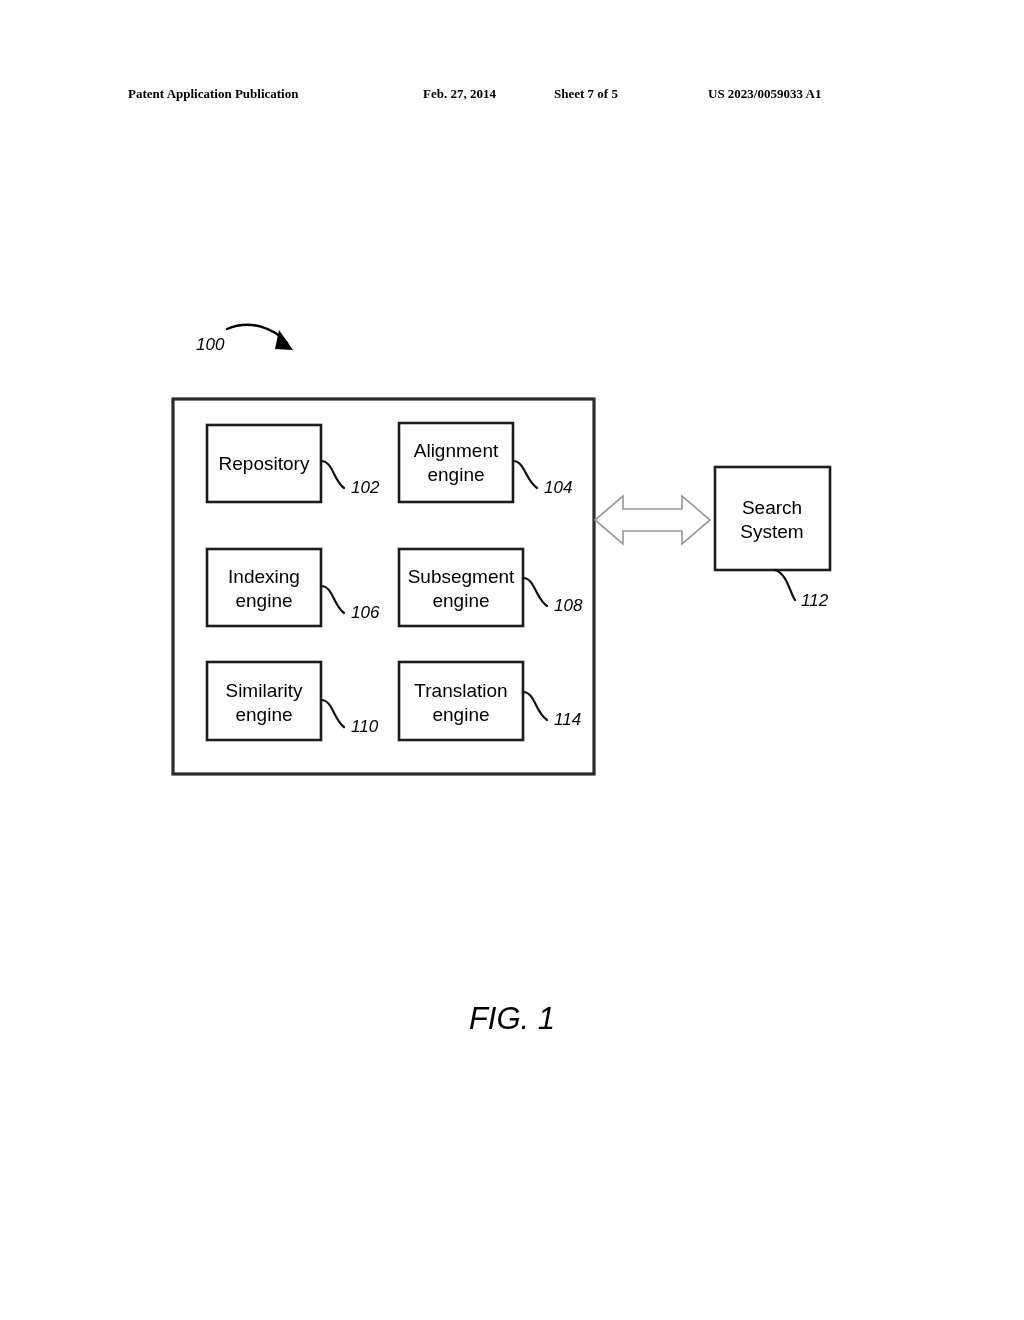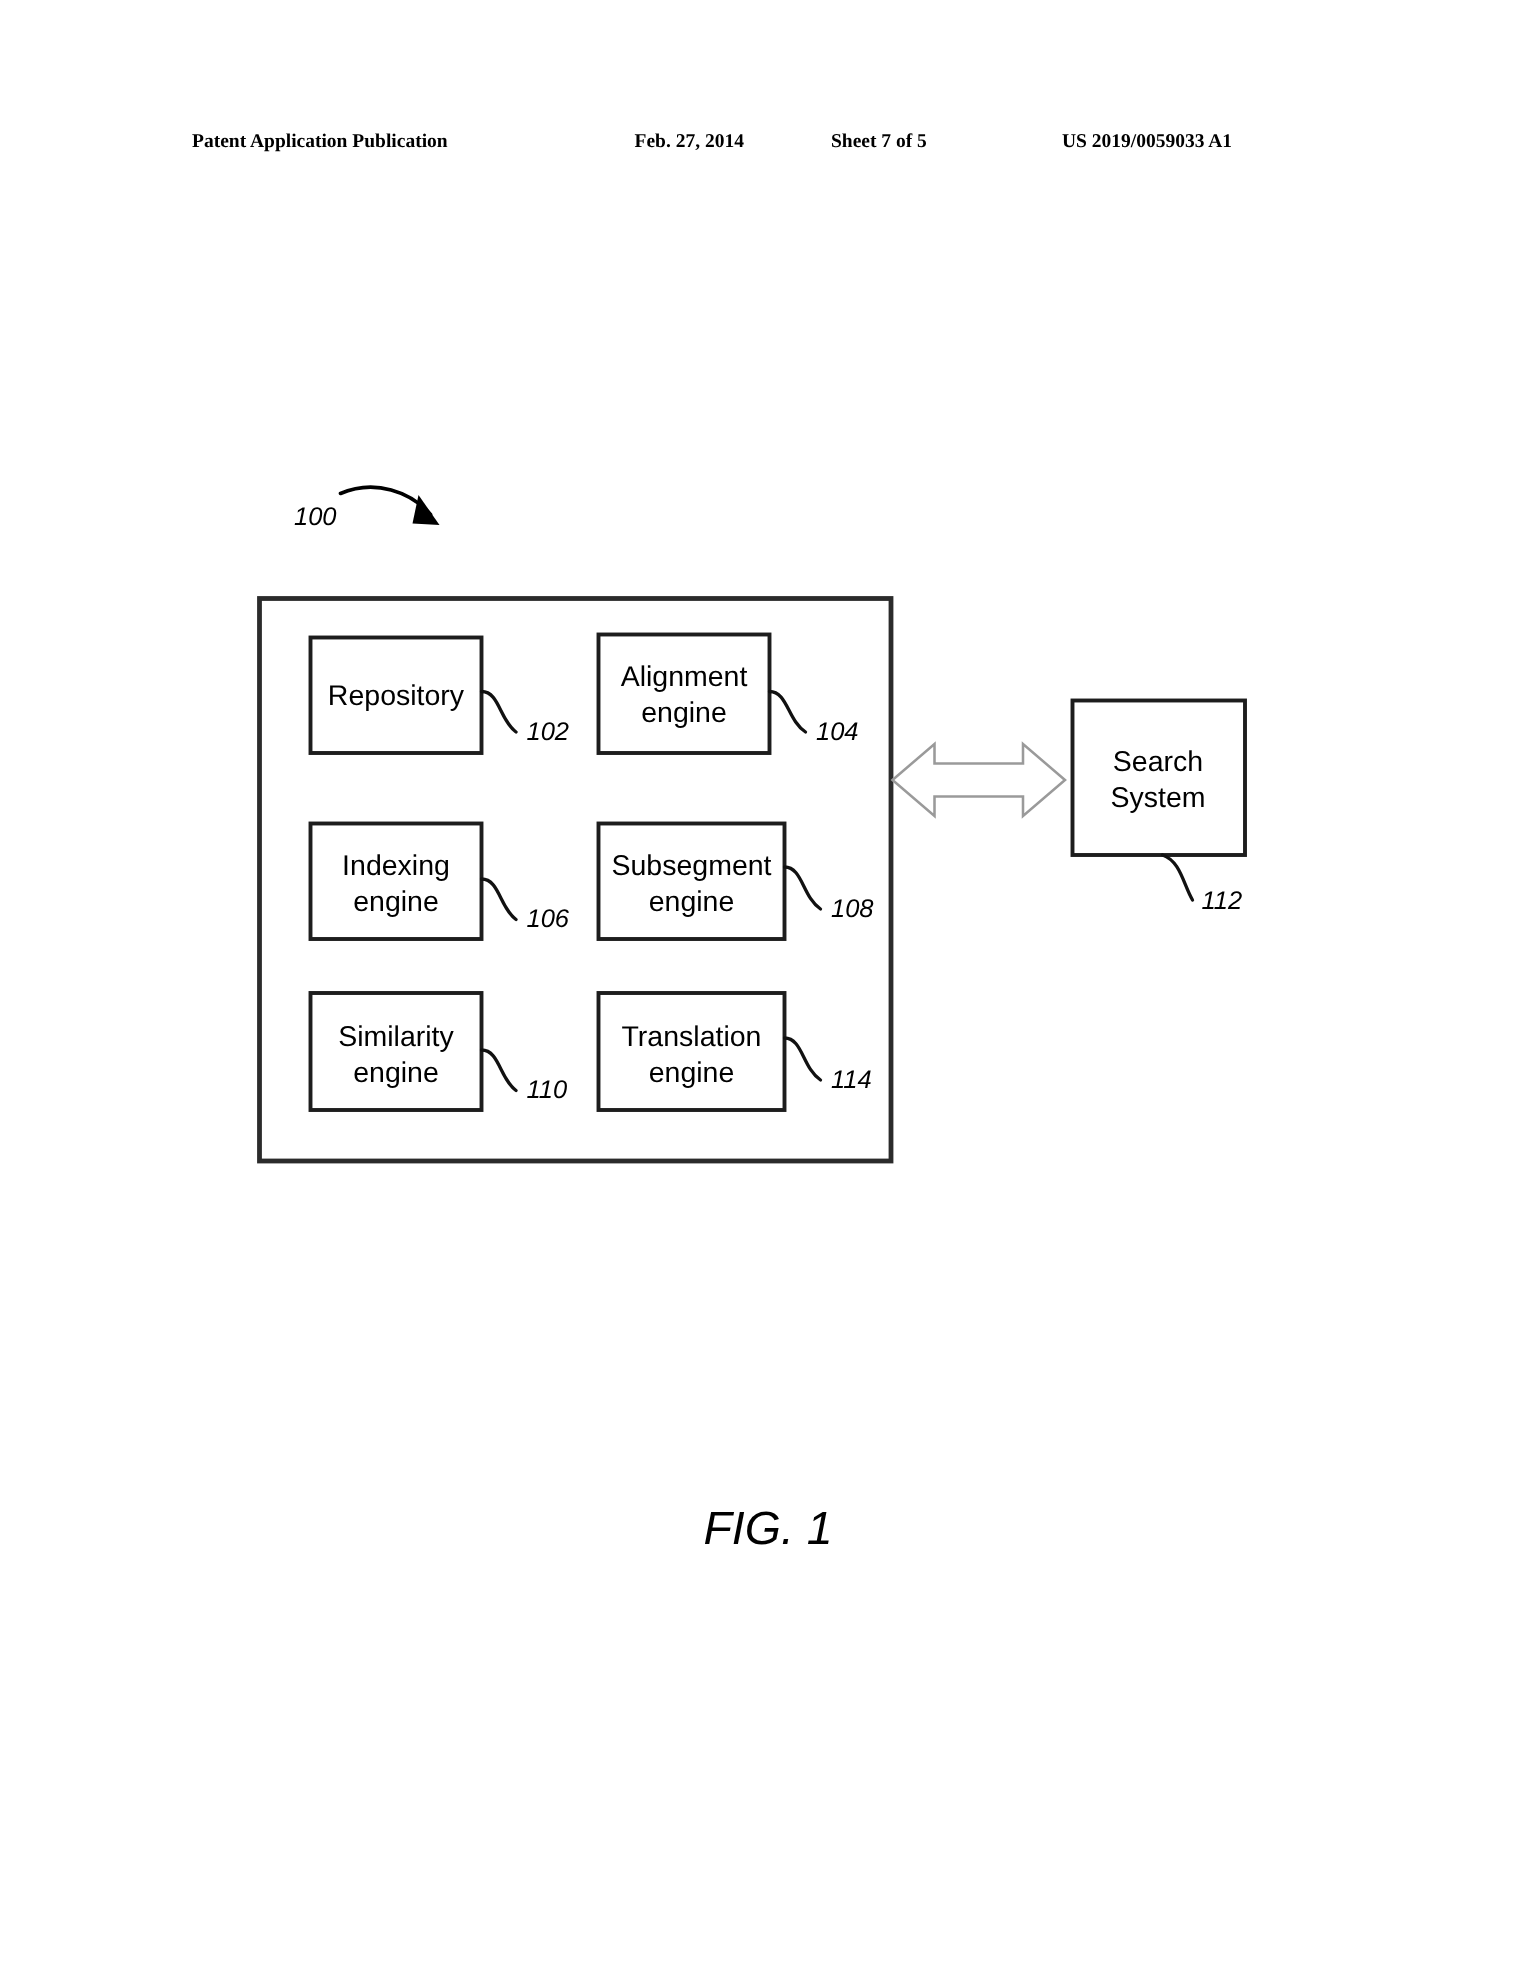--- a/index.html
+++ b/index.html
@@ -93,21 +93,21 @@
     stroke-linejoin: miter;
   }
 </style>
 </head>
 <body>
 
 <div id="page-header">
   <span class="hdr-seg" id="hdr-publication">Patent Application Publication</span>
   <span class="hdr-seg" id="hdr-date">Feb. 27, 2014</span>
   <span class="hdr-seg" id="hdr-sheet">Sheet 7 of 5</span>
-  <span class="hdr-seg" id="hdr-patno">US 2019/0059033 A1</span>
+  <span class="hdr-seg" id="hdr-patno">US 2023/0059033 A1</span>
 </div>
 
 <svg id="figure-canvas" viewBox="0 0 1024 1320" xmlns="http://www.w3.org/2000/svg">
 
   <text x="196" y="350" class="ref-num">100</text>
   <path class="callout-arrow" d="M 227 329 C 250 319, 274 328, 287 343"></path>
   <polygon points="279,330 293,350 275,349" fill="#000000" stroke="none"></polygon>
 
   <rect x="173" y="399" width="421" height="375" class="outer-box"></rect>
 

